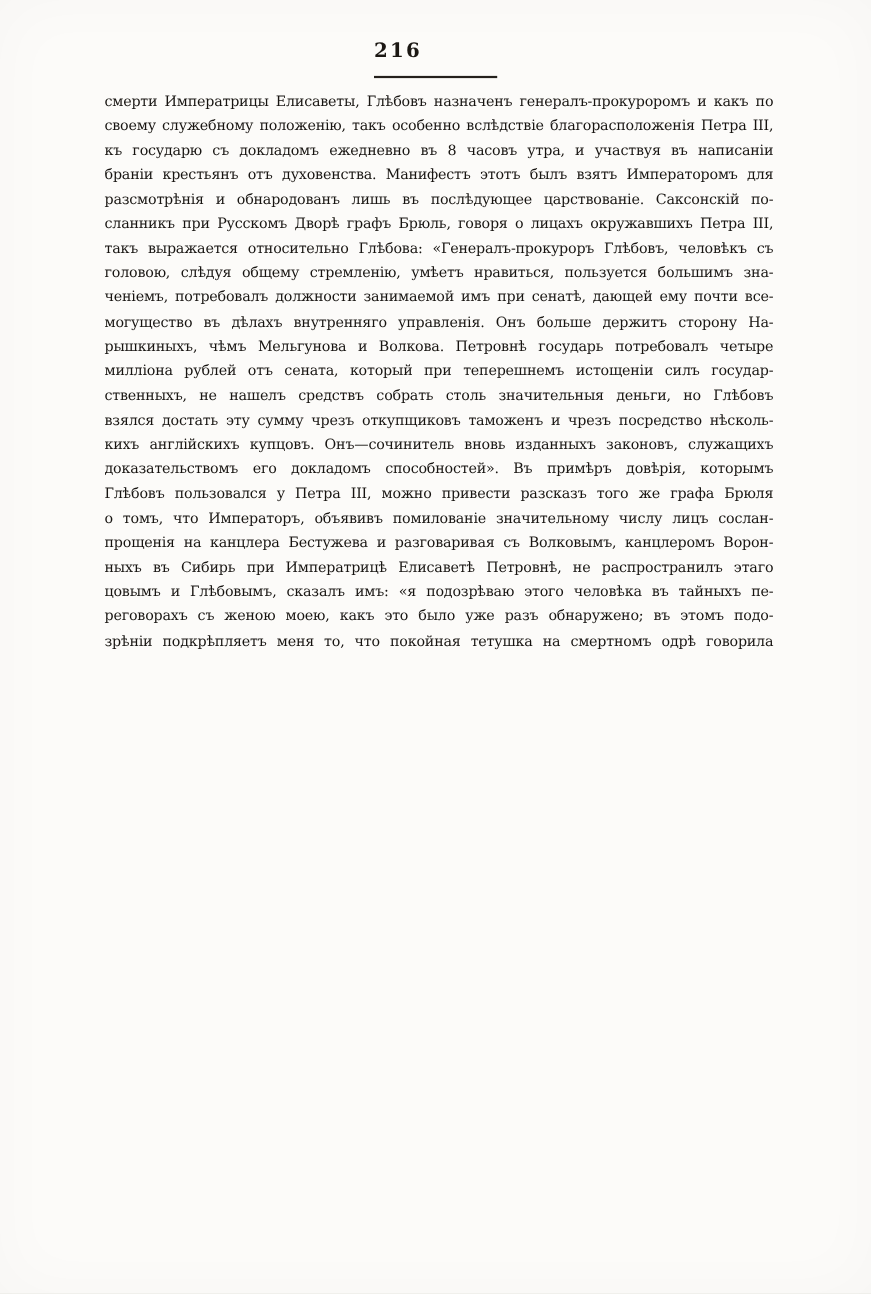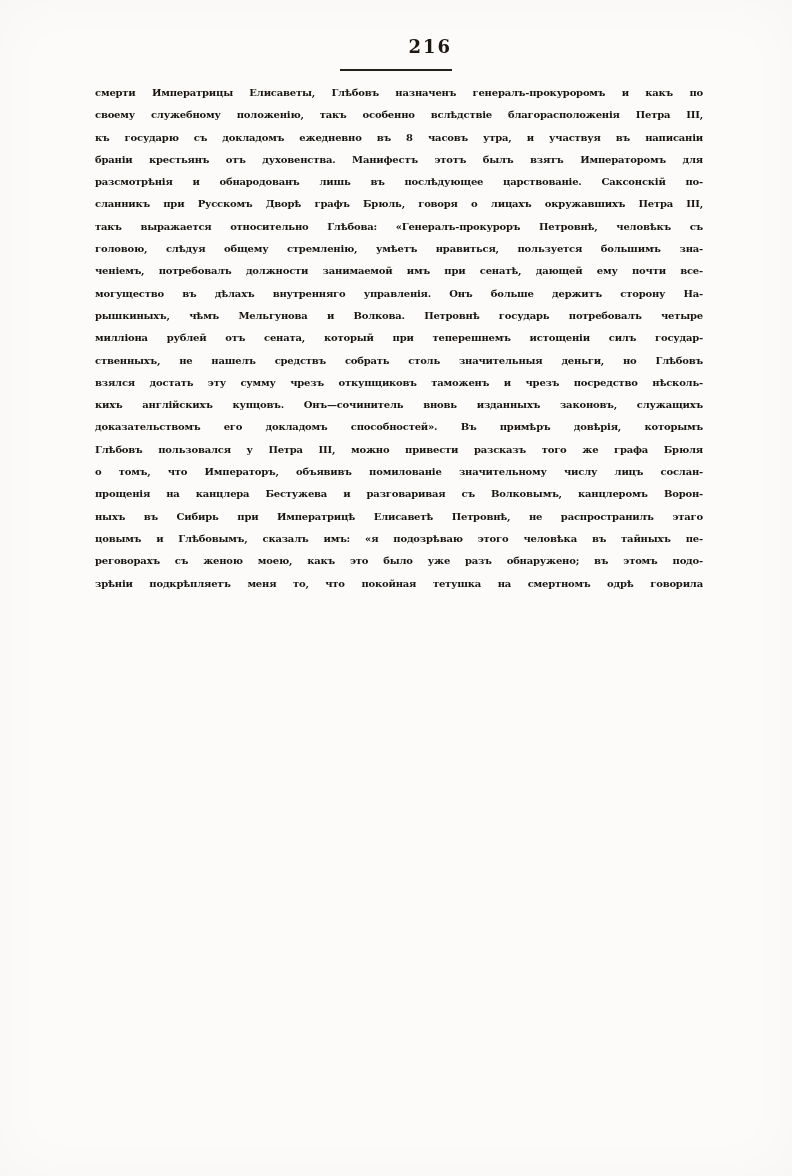--- a/index.html
+++ b/index.html
@@ -14,42 +14,42 @@
     margin: 0 auto;
     background: #fcfbf9;
     box-shadow: inset 0 0 60px rgba(0,0,0,0.025);
     overflow: hidden;
     font-family: "DejaVu Serif", "Liberation Serif", serif;
     color: #171411;
   }
   .page-number-wrap {
     width: 112px;
     margin: 36px auto 0 auto;
-    text-align: right;
+    text-align: left;
     border-bottom: 2px solid #24201c;
     padding-bottom: 12px;
   }
   .page-number {
     font-size: 18px;
     font-weight: bold;
     letter-spacing: 2px;
     color: #1b1713;
   }
   .text-body {
     position: absolute;
     left: 95px;
     top: 82px;
     width: 608px;
   }
   .para {
     margin: 0;
   }
   .line {
-    font-size: 10px;
-    font-weight: bold;
+    font-size: 13px;
+    font-weight: normal;
     line-height: 22.3px;
     letter-spacing: -0.2px;
     word-spacing: 1.5px;
     white-space: normal;
     text-align: justify;
     text-align-last: justify;
     -moz-text-align-last: justify;
     text-rendering: optimizeLegibility;
   }
 </style>
@@ -61,21 +61,21 @@
     <span class="page-number">216</span>
   </div>
   <div class="text-body">
       <div class="para">
         <div class="line">смерти Императрицы Елисаветы, Глѣбовъ назначенъ генералъ-прокуроромъ и какъ по</div>
         <div class="line">своему служебному положенію, такъ особенно вслѣдствіе благорасположенія Петра III,</div>
         <div class="line">къ государю съ докладомъ ежедневно въ 8 часовъ утра, и участвуя въ написаніи</div>
         <div class="line">браніи крестьянъ отъ духовенства. Манифестъ этотъ былъ взятъ Императоромъ для</div>
         <div class="line">разсмотрѣнія и обнародованъ лишь въ послѣдующее царствованіе. Саксонскій по-</div>
         <div class="line">сланникъ при Русскомъ Дворѣ графъ Брюль, говоря о лицахъ окружавшихъ Петра III,</div>
-        <div class="line">такъ выражается относительно Глѣбова: «Генералъ-прокуроръ Петровнѣ, человѣкъ съ</div>
+        <div class="line">такъ выражается относительно Глѣбова: «Генералъ-прокуроръ Глѣбовъ, человѣкъ съ</div>
         <div class="line">головою, слѣдуя общему стремленію, умѣетъ нравиться, пользуется большимъ зна-</div>
         <div class="line">ченіемъ, потребовалъ должности занимаемой имъ при сенатѣ, дающей ему почти все-</div>
         <div class="line">могущество въ дѣлахъ внутренняго управленія. Онъ больше держитъ сторону На-</div>
         <div class="line">рышкиныхъ, чѣмъ Мельгунова и Волкова. Петровнѣ государь потребовалъ четыре</div>
         <div class="line">милліона рублей отъ сената, который при теперешнемъ истощеніи силъ государ-</div>
         <div class="line">ственныхъ, не нашелъ средствъ собрать столь значительныя деньги, но Глѣбовъ</div>
         <div class="line">взялся достать эту сумму чрезъ откупщиковъ таможенъ и чрезъ посредство нѣсколь-</div>
         <div class="line">кихъ англійскихъ купцовъ. Онъ—сочинитель вновь изданныхъ законовъ, служащихъ</div>
         <div class="line">доказательствомъ его докладомъ способностей». Въ примѣръ довѣрія, которымъ</div>
         <div class="line">Глѣбовъ пользовался у Петра III, можно привести разсказъ того же графа Брюля</div>

